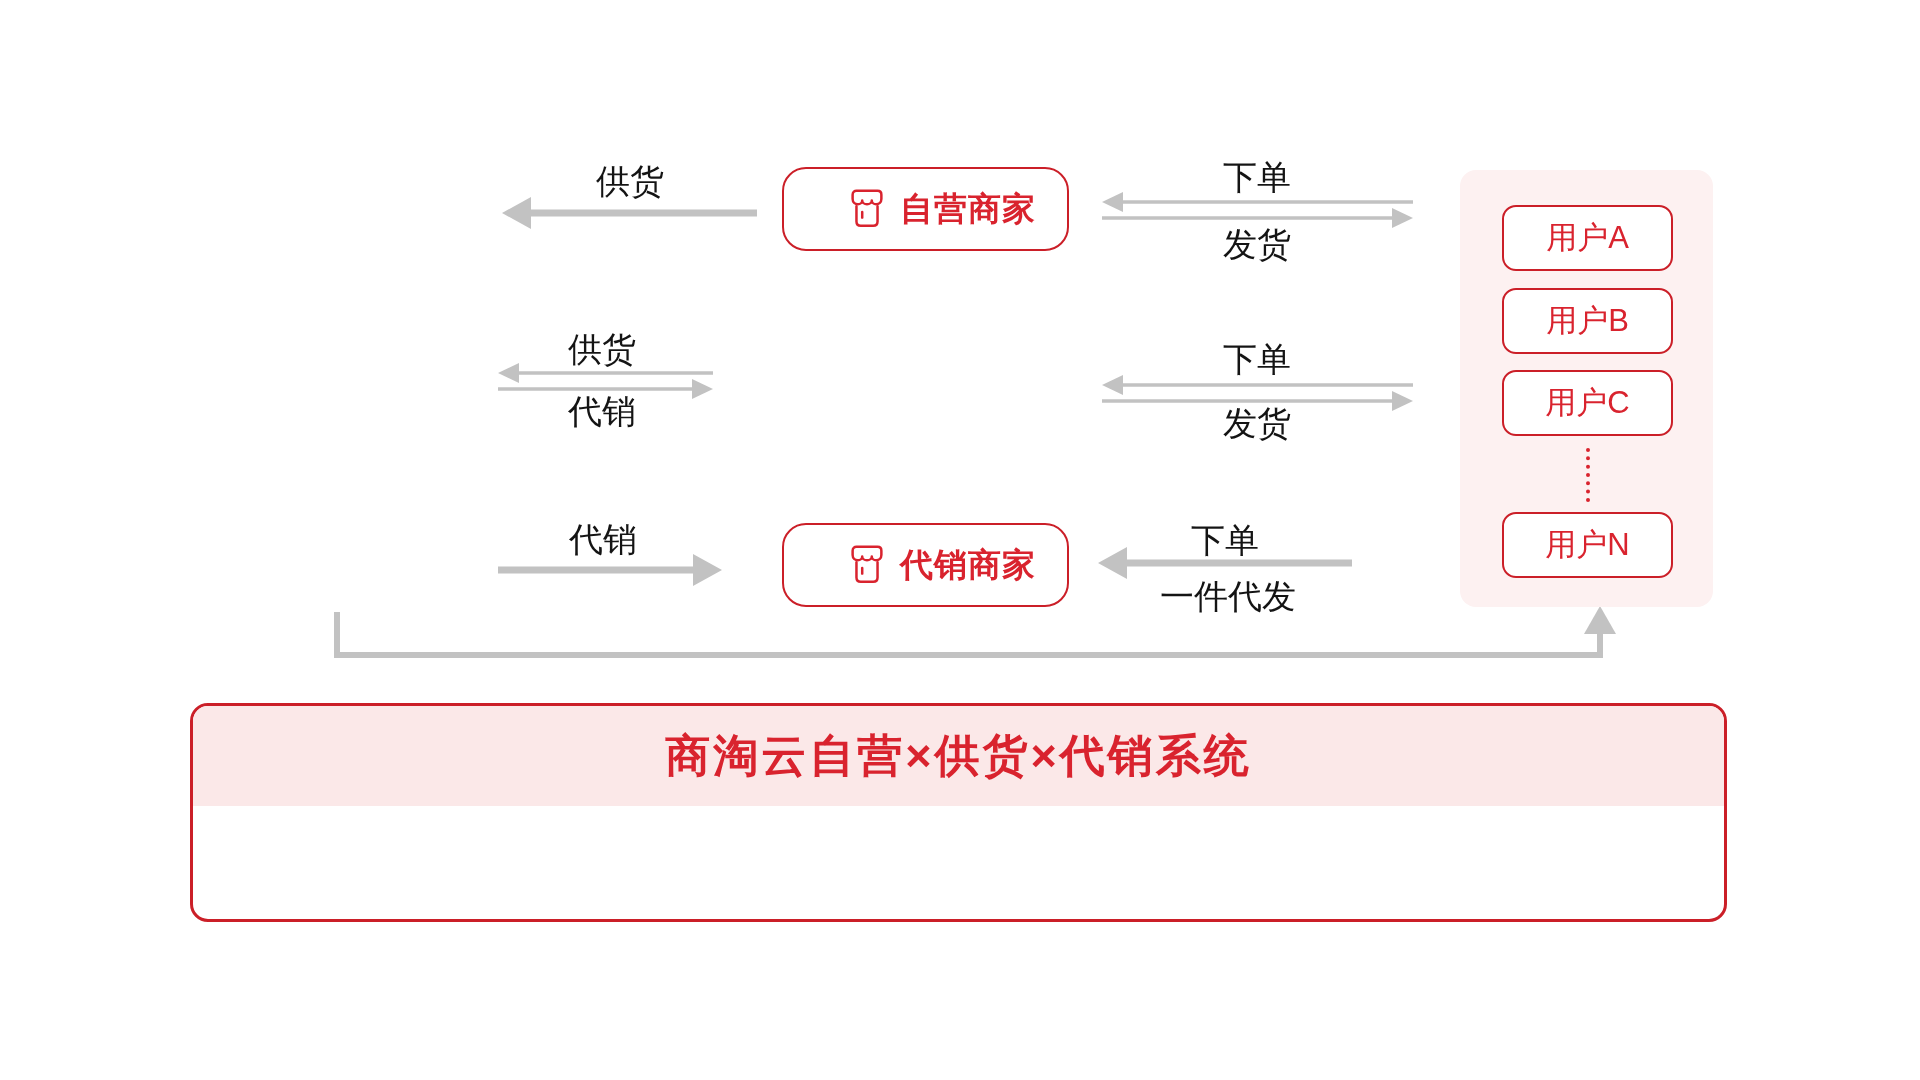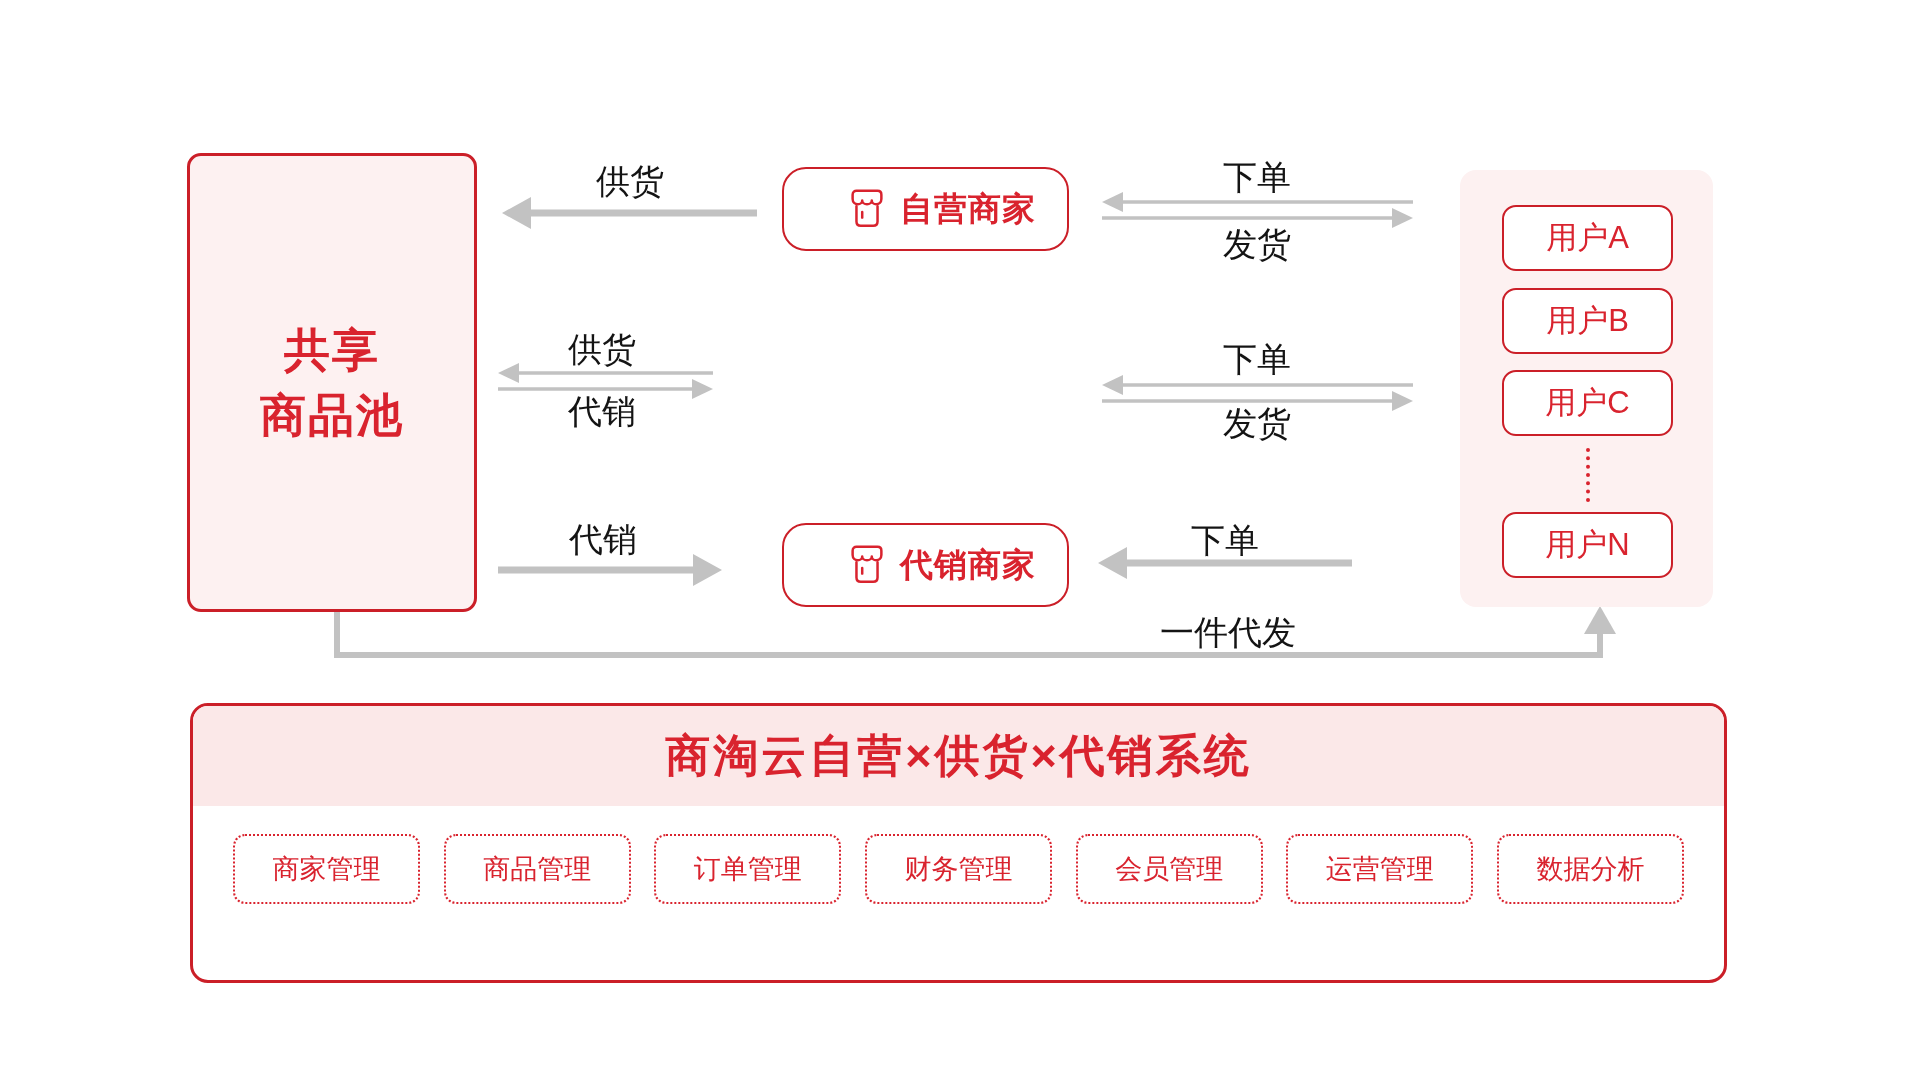--- a/index.html
+++ b/index.html
@@ -42,21 +42,21 @@
   .user-dots{
     position:absolute;left:126px;top:278px;height:54px;width:0;
     border-left:4px dotted #d9232e;
   }
   
   .flow-label{
     transform:translate(-50%,-50%);color:#141414;font-size:34px;white-space:nowrap;
   }
   
   .system{
-    left:190px;top:703px;width:1537px;height:280px;background:#ffffff;
+    left:190px;top:703px;width:1537px;height:219px;background:#ffffff;
     border:3px solid #cb1f28;border-radius:18px;box-sizing:border-box;overflow:hidden;
   }
   .system-header{
     position:absolute;left:0;top:0;right:0;height:100px;background:#fbe8e8;
     display:flex;align-items:center;justify-content:center;
   }
   .system-title{
     color:#d9232e;font-size:45px;font-weight:bold;letter-spacing:3px;
   }
   .module-row{
@@ -101,26 +101,20 @@
       <polygon points="1413,401 1392,391 1392,411" stroke="none"></polygon>
 
       <line x1="1352" y1="563" x2="1126" y2="563" stroke-width="7"></line>
       <polygon points="1098,563 1127,547 1127,579" stroke="none"></polygon>
 
       <path d="M337 612 L337 655 L1600 655 L1600 634" fill="none" stroke-width="6"></path>
       <polygon points="1600,606 1584,634 1616,634" stroke="none"></polygon>
     </g>
   </svg>
 
-  <div class="abs pool">
-    <div class="pool-text">
-      <div>共享</div>
-      <div>商品池</div>
-    </div>
-  </div>
 
   <div class="abs merchant m1">
     <svg class="store-svg" viewBox="0 0 48 48" fill="none" stroke="#d9232e" stroke-width="2.6" stroke-linecap="round" stroke-linejoin="round">
       <path d="M9 9 C9 6 11 5 13 5 H35 C37 5 39 6 39 9 V13.5 C39 16.8 36.4 19 33.6 19 C31 19 29 17.2 29 15 C29 17.2 26.8 19 24 19 C21.2 19 19 17.2 19 15 C19 17.2 17 19 14.4 19 C11.6 19 9 16.8 9 13.5 Z"></path>
       <path d="M13 21 V37 C13 39.8 14.8 41.5 17.5 41.5 H30.5 C33.2 41.5 35 39.8 35 37 V21"></path>
       <path d="M19 27 V33"></path>
     </svg>
     <span class="merchant-label">自营商家</span>
   </div>
 
@@ -144,30 +138,21 @@
 
   <div class="abs flow-label" style="left:630px;top:182px;">供货</div>
   <div class="abs flow-label" style="left:602px;top:350px;">供货</div>
   <div class="abs flow-label" style="left:602px;top:412px;">代销</div>
   <div class="abs flow-label" style="left:603px;top:540px;">代销</div>
   <div class="abs flow-label" style="left:1257px;top:178px;">下单</div>
   <div class="abs flow-label" style="left:1257px;top:245px;">发货</div>
   <div class="abs flow-label" style="left:1257px;top:360px;">下单</div>
   <div class="abs flow-label" style="left:1257px;top:424px;">发货</div>
   <div class="abs flow-label" style="left:1225px;top:541px;">下单</div>
-  <div class="abs flow-label" style="left:1228px;top:633px;">一件代发</div>
+  <div class="abs flow-label" style="left:1228px;top:597px;">一件代发</div>
 
   <div class="abs system">
     <div class="system-header">
       <div class="system-title">商淘云自营×供货×代销系统</div>
-    </div>
-    <div class="module-row">
-      <div class="module-chip">商家管理</div>
-      <div class="module-chip">商品管理</div>
-      <div class="module-chip">订单管理</div>
-      <div class="module-chip">财务管理</div>
-      <div class="module-chip">会员管理</div>
-      <div class="module-chip">运营管理</div>
-      <div class="module-chip">数据分析</div>
     </div>
   </div>
 
 </div>
 
 </body></html>

